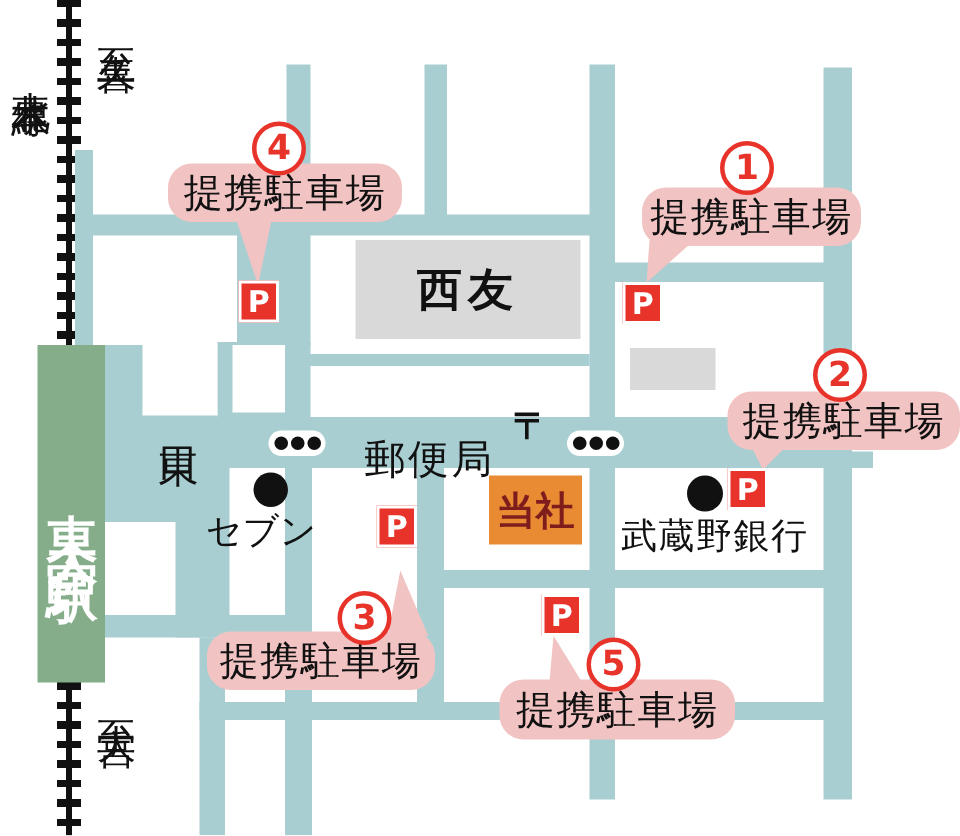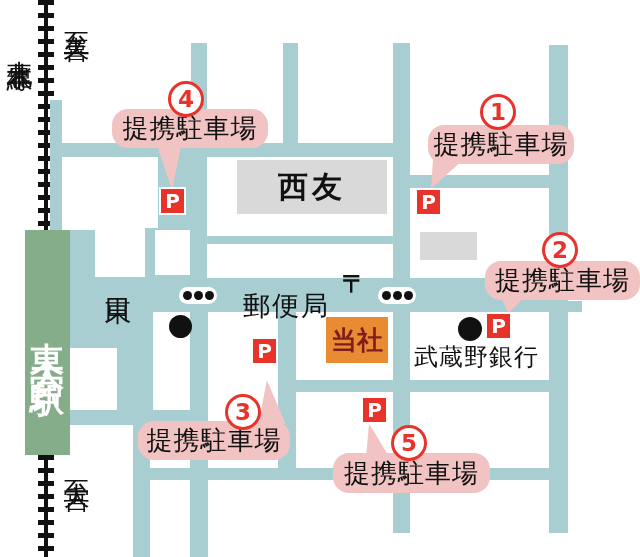--- a/index.html
+++ b/index.html
@@ -54,39 +54,40 @@
   <div class="road" style="left:296px;top:380px;width:272px;height:12px;"></div>
   <div class="road" style="left:133px;top:468px;width:435px;height:12px;"></div>
 
   <div class="cut" style="left:95px;top:230px;width:50px;height:47px;"></div>
   <div class="cut" style="left:155px;top:230px;width:35px;height:45px;"></div>
 
   <div class="abs" style="left:25px;top:230px;width:45px;height:225px;background:#85ad8a;display:flex;align-items:center;justify-content:center;">
     <span class="vtext" style="color:#fff;font-weight:bold;font-size:34px;letter-spacing:14px;">東大宮駅</span>
   </div>
 
-  <div class="bldg" style="left:237px;top:160px;width:150px;height:54px;">
+  <div class="bldg" style="left:237px;top:160px;width:150px;height:66px;">
     <span style="font-size:30px;font-weight:600;letter-spacing:4px;">西友</span>
   </div>
   <div class="bldg" style="left:420px;top:232px;width:57px;height:28px;"></div>
   <div class="abs" style="left:326px;top:317px;width:62px;height:46px;background:#e98b33;display:flex;align-items:center;justify-content:center;">
     <span style="color:#7f1d1d;font-weight:bold;font-size:26px;">当社</span>
   </div>
 
   <div class="lbl vtext" style="left:3px;top:40px;font-size:26px;">東北本線</div>
   <div class="lbl vtext" style="left:60px;top:12px;font-size:26px;">至久喜</div>
   <div class="lbl vtext" style="left:60px;top:460px;font-size:26px;">至大宮</div>
   <div class="lbl vtext" style="left:100px;top:276px;font-size:27px;">東口</div>
 
   <div class="lbl" style="left:243px;top:243px;display:flex;align-items:center;gap:12px;">
     <span style="font-size:27px;letter-spacing:2px;margin-top:45px;">郵便局</span>
     <span style="font-size:24px;font-weight:bold;">〒</span>
   </div>
 
   <div class="lbl" style="left:126px;top:341px;width:96px;text-align:center;font-size:24px;line-height:27px;">
+    <div>セブン</div>
   </div>
 
   <div class="lbl" style="left:414px;top:341px;font-size:24px;letter-spacing:1px;">武蔵野銀行</div>
 
   <div class="dot" style="left:169px;top:315px;width:23px;height:23px;"></div>
   <div class="dot" style="left:458px;top:317px;width:24px;height:24px;"></div>
 
   <div class="signal" style="left:179px;top:287px;">
     <span></span>
       <span></span>

